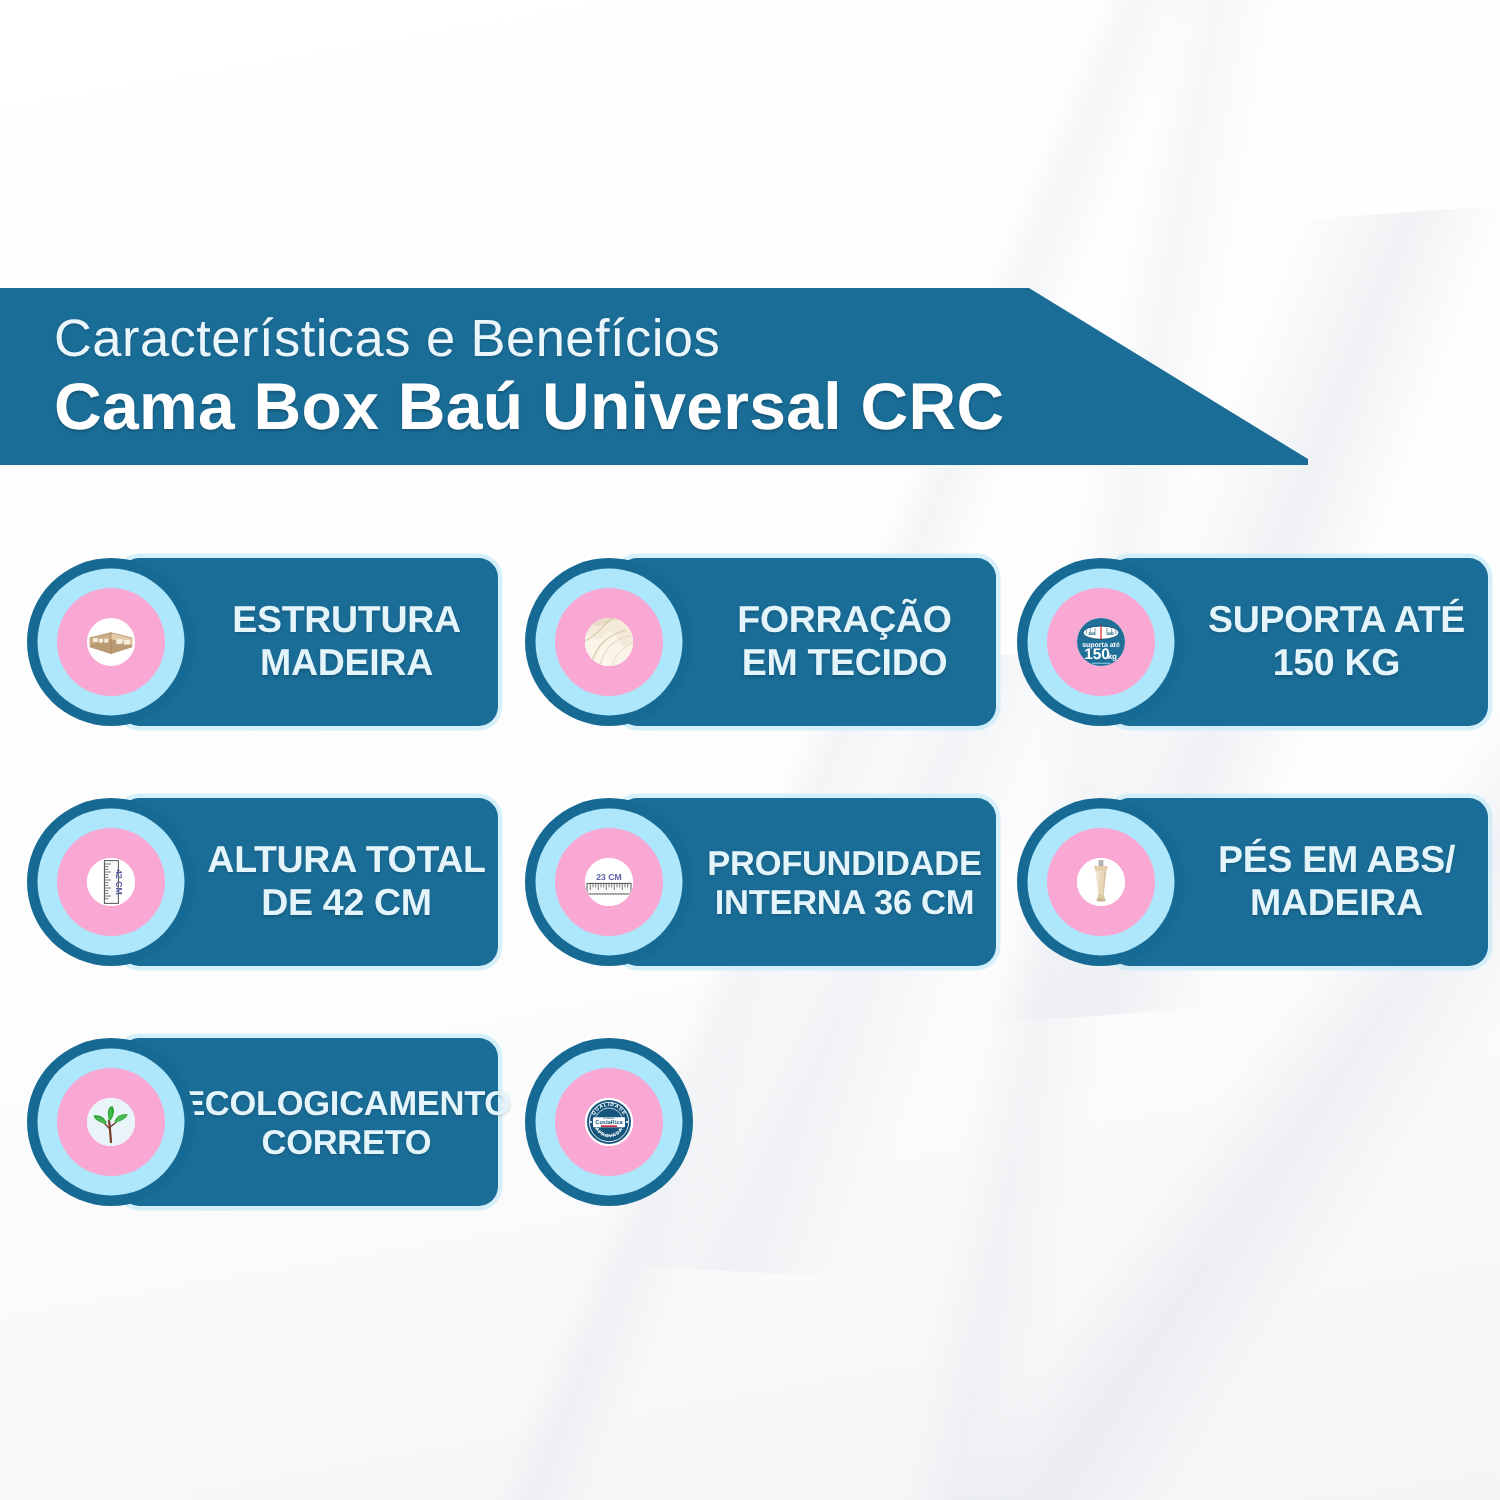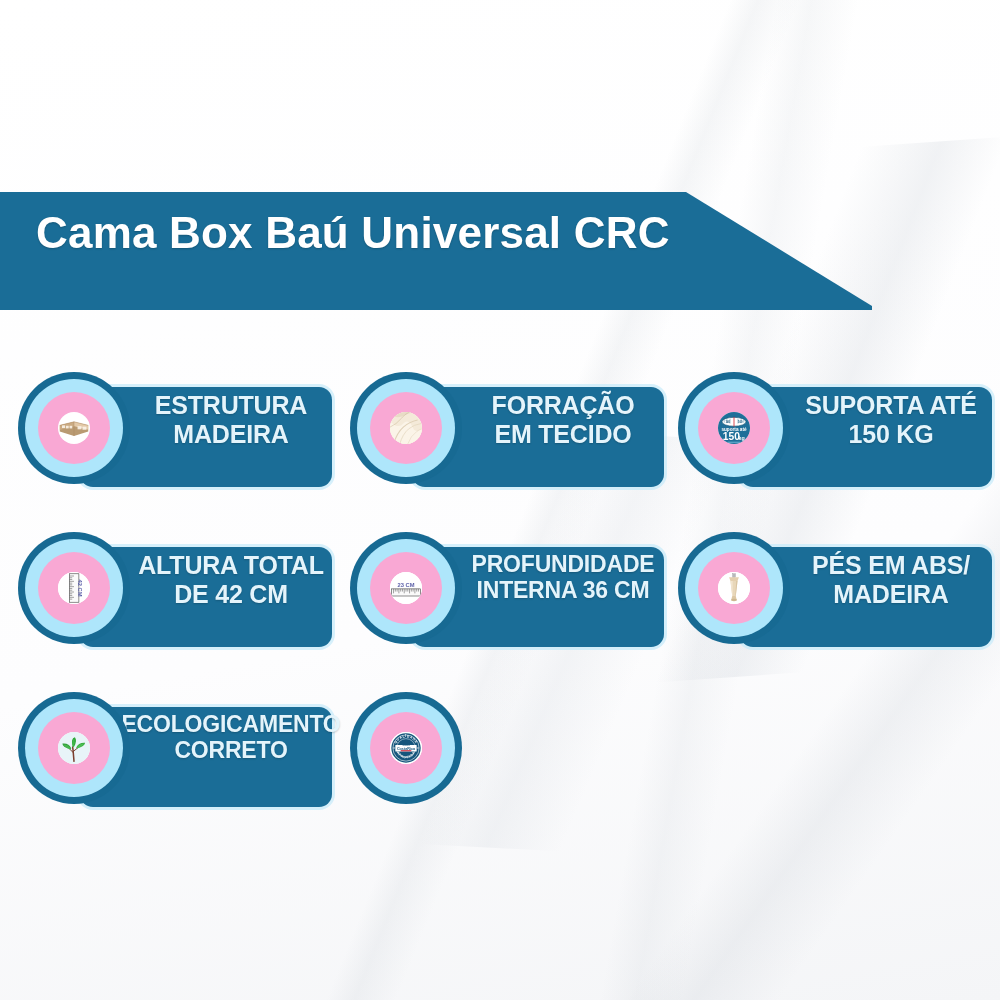--- a/index.html
+++ b/index.html
@@ -102,30 +102,29 @@
   }
   .badge.c0 { left: 8px; }
   .badge.c1 { left: 340px; }
   .badge.c2 { left: 668px; }
 
   .panel {
     position: absolute;
     left: 72px;
     top: 12px;
     right: 6px;
-    height: 100px;
+    height: 112px;
     background: #1A6D97;
     border-radius: 13px;
     box-shadow: 0 0 0 3px rgba(200,235,250,0.75);
     display: flex;
-    align-items: flex-start;
+    align-items: center;
     justify-content: center;
     box-sizing: border-box;
     padding: 4px 8px 4px 58px;
-    margin-top: 15px;
   }
   .panel-text {
     color: #e4f4fb;
     font-weight: 700;
     font-size: 25px;
     line-height: 1.16;
     text-align: center;
     letter-spacing: -0.2px;
     text-shadow: 0 1px 2px rgba(0,0,0,0.20);
     white-space: pre-line;
@@ -177,20 +176,21 @@
 </head>
 <body>
 
 <div id="page">
   <div class="bg-texture"></div>
   <div class="bg-streak-a"></div>
   <div class="bg-streak-b"></div>
 
   <div class="banner-edge"></div>
   <div class="banner">
+    <div class="banner-title">Características e Benefícios</div>
     <div class="banner-subtitle">Cama Box Baú Universal CRC</div>
   </div>
 
   <div class="grid">
 
     <div class="row">
 
       <div class="badge c0">
         <div class="panel">
           <div class="panel-text">ESTRUTURA

